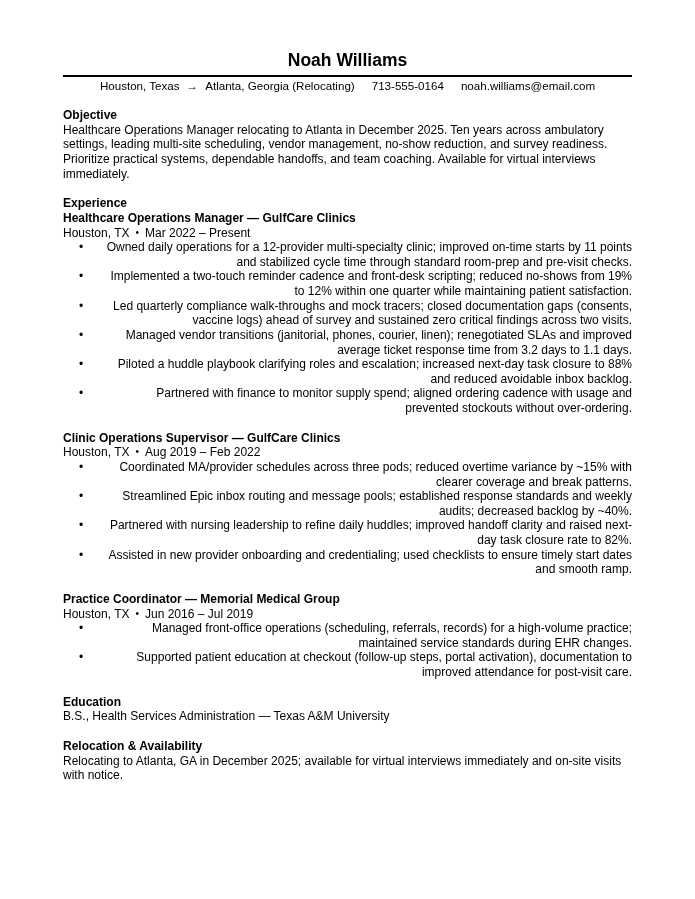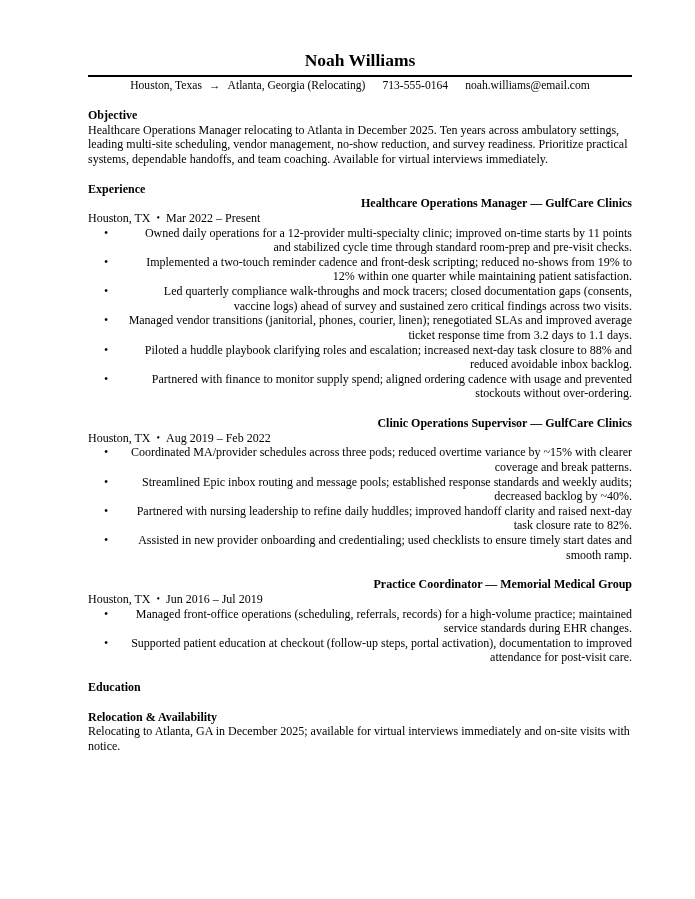--- a/index.html
+++ b/index.html
@@ -3,24 +3,24 @@
 <meta charset="utf-8">
 <style>
   * { box-sizing: border-box; }
   html, body { margin: 0; padding: 0; background: #ffffff; }
   .page {
     width: 695px;
     height: 899px;
     margin: 0 auto;
     background: #ffffff;
     color: #000000;
-    font-family: Liberation Serif, serif;
+    font-family: Liberation Sans, sans-serif;
     font-size: 12px;
     line-height: 1.22;
-    padding: 50px 63px 0 88px;
+    padding: 50px 63px 0 63px;
     overflow: hidden;
   }
 
   
   .name {
     font-size: 17.5px;
     font-weight: bold;
     text-align: center;
     margin: 0 0 4px 0;
     line-height: 1.2;
@@ -52,21 +52,20 @@
   p.body-text { margin: 0; }
 
   
   .job { margin: 0; }
   .job + .job { margin-top: 15px; }
   h3.job-title {
     font-size: 12px;
     font-weight: bold;
     margin: 0;
     line-height: 1.22;
-    text-align: right;
   }
   .job-meta { margin: 0; }
   .job-meta .sep { margin: 0 6px; font-size: 10px; position: relative; top: -1px; }
 
   ul.bullets {
     margin: 0;
     padding: 0;
     list-style: none;
     text-align: right;
   }
@@ -141,20 +140,21 @@
       </div>
       <ul class="bullets">
         <li>Managed front-office operations (scheduling, referrals, records) for a high-volume practice; maintained service standards during EHR changes.</li>
         <li>Supported patient education at checkout (follow-up steps, portal activation), documentation to improved attendance for post-visit care.</li>
       </ul>
     </article>
   </section>
 
   <section>
     <h2 class="sec-heading">Education</h2>
+    <p class="body-text">B.S., Health Services Administration — Texas A&amp;M University</p>
   </section>
 
   <section>
     <h2 class="sec-heading">Relocation &amp; Availability</h2>
     <p class="body-text">Relocating to Atlanta, GA in December 2025; available for virtual interviews immediately and on-site visits with notice.</p>
   </section>
 
 </div>
 
 </body></html>

